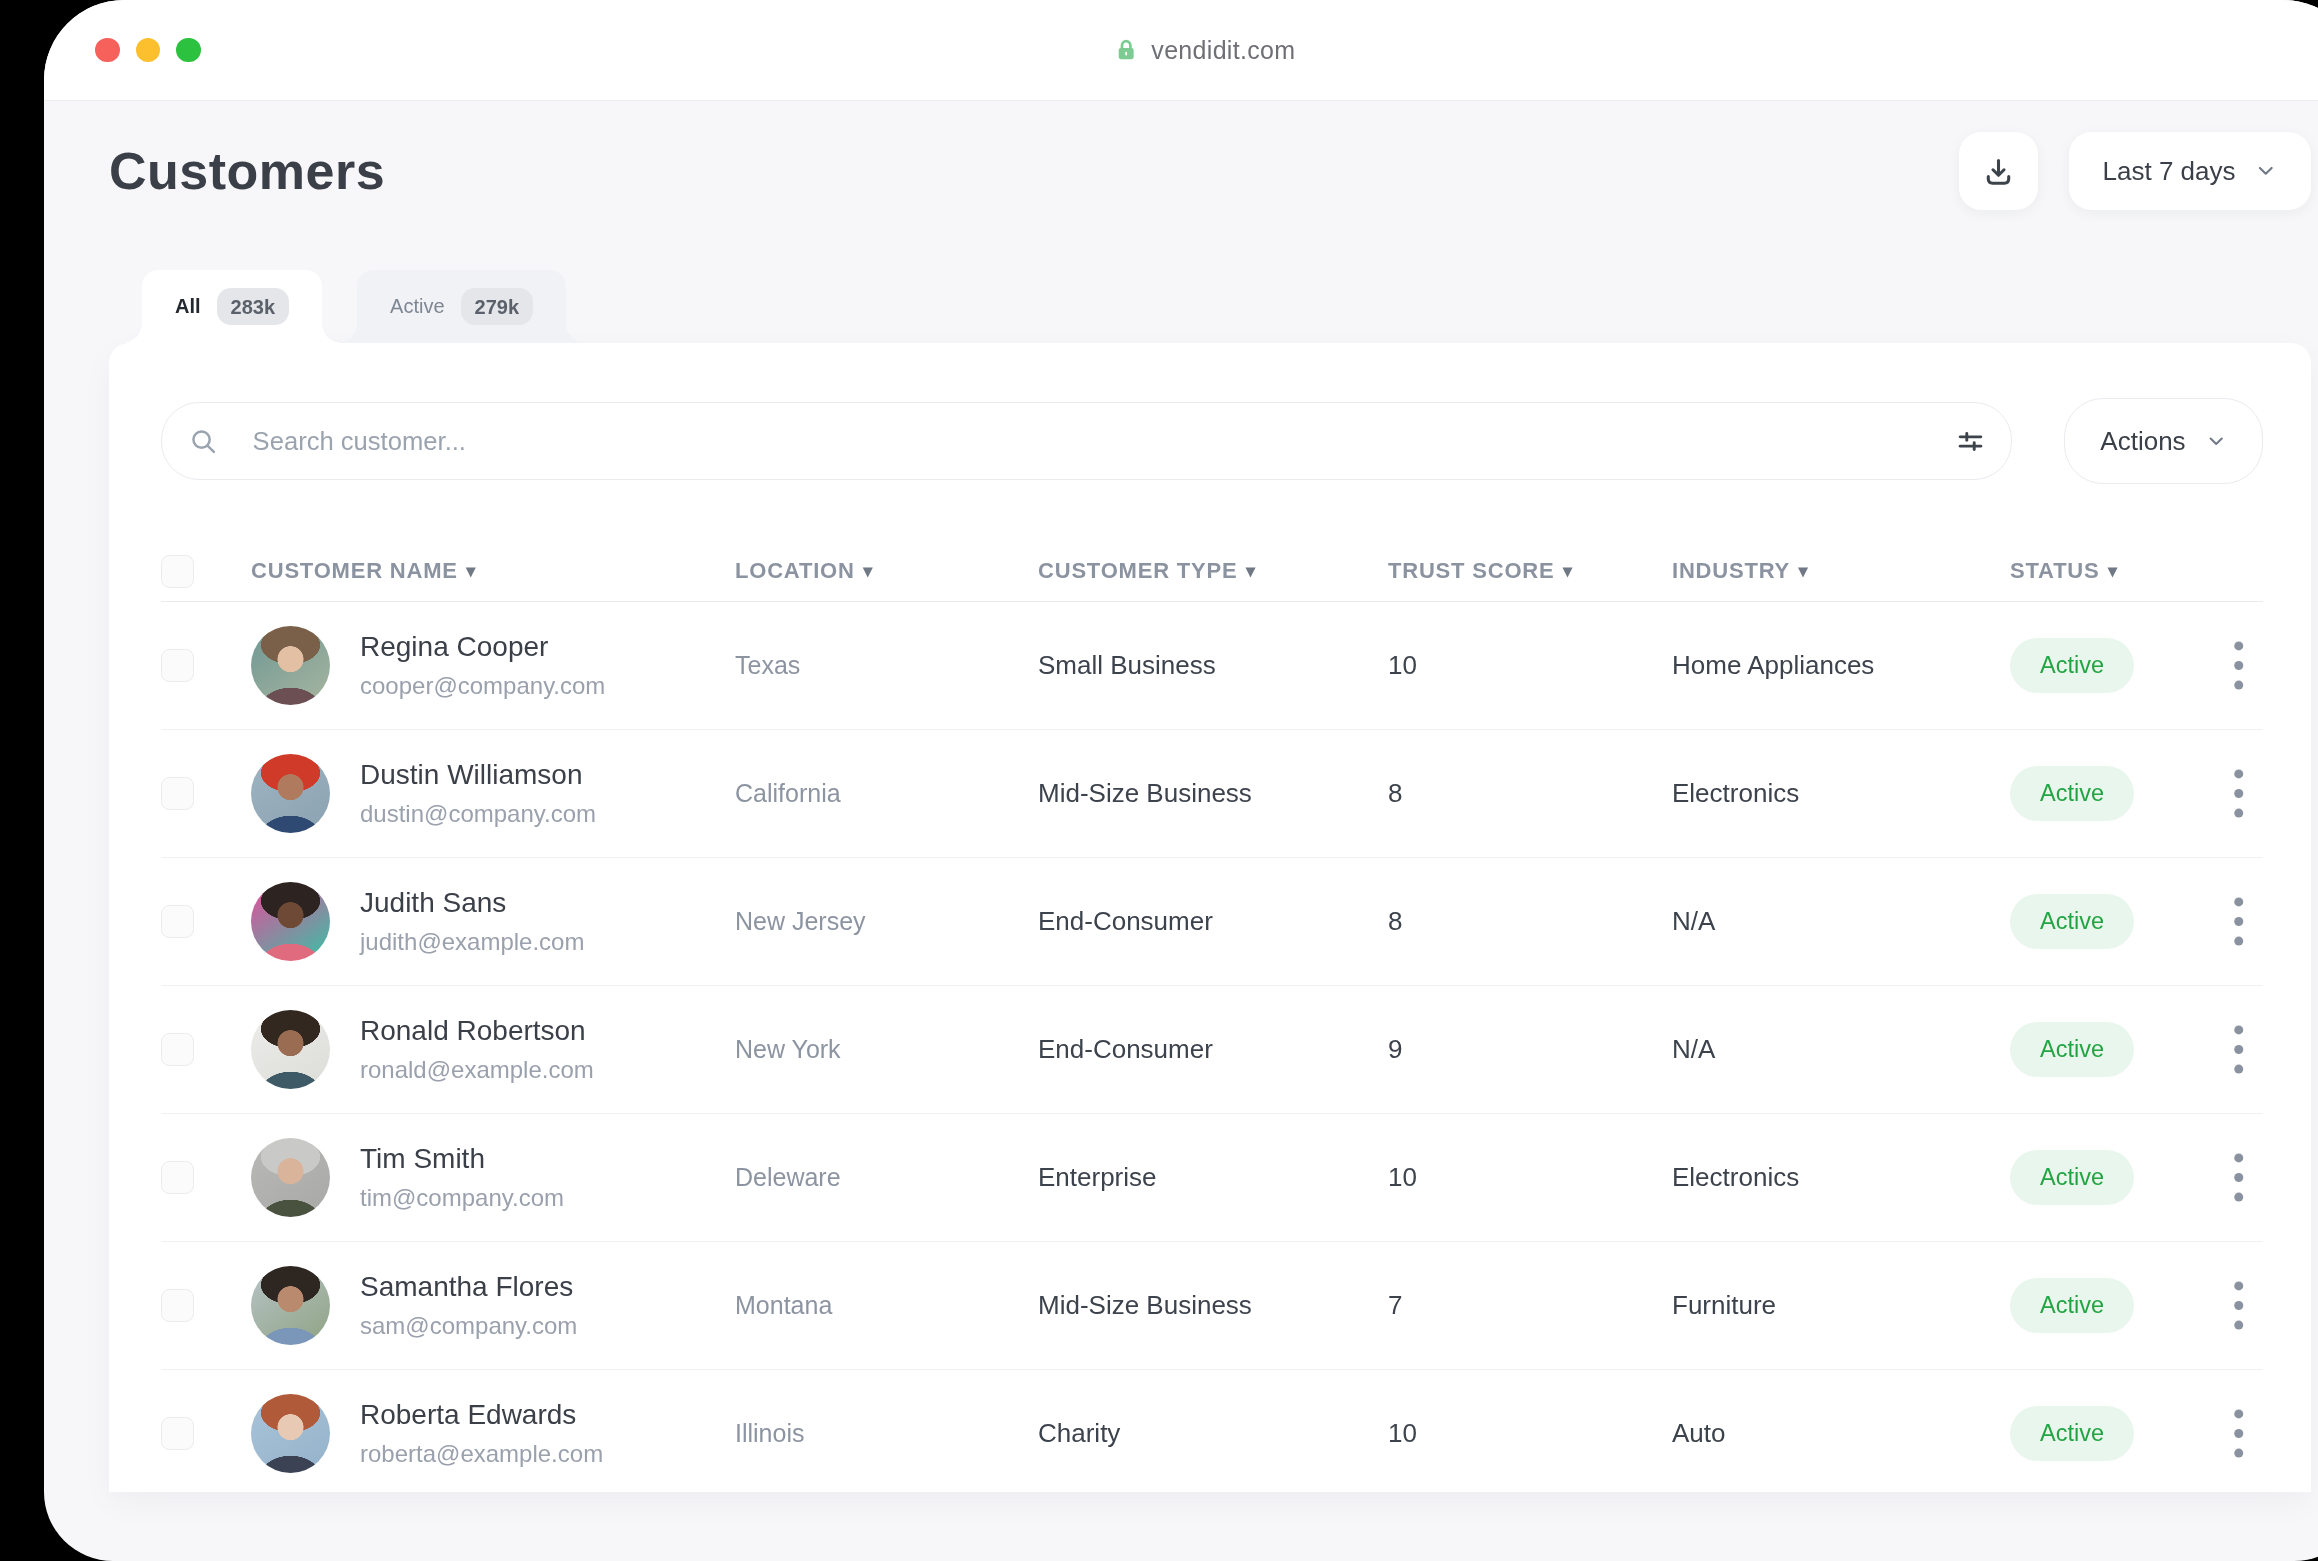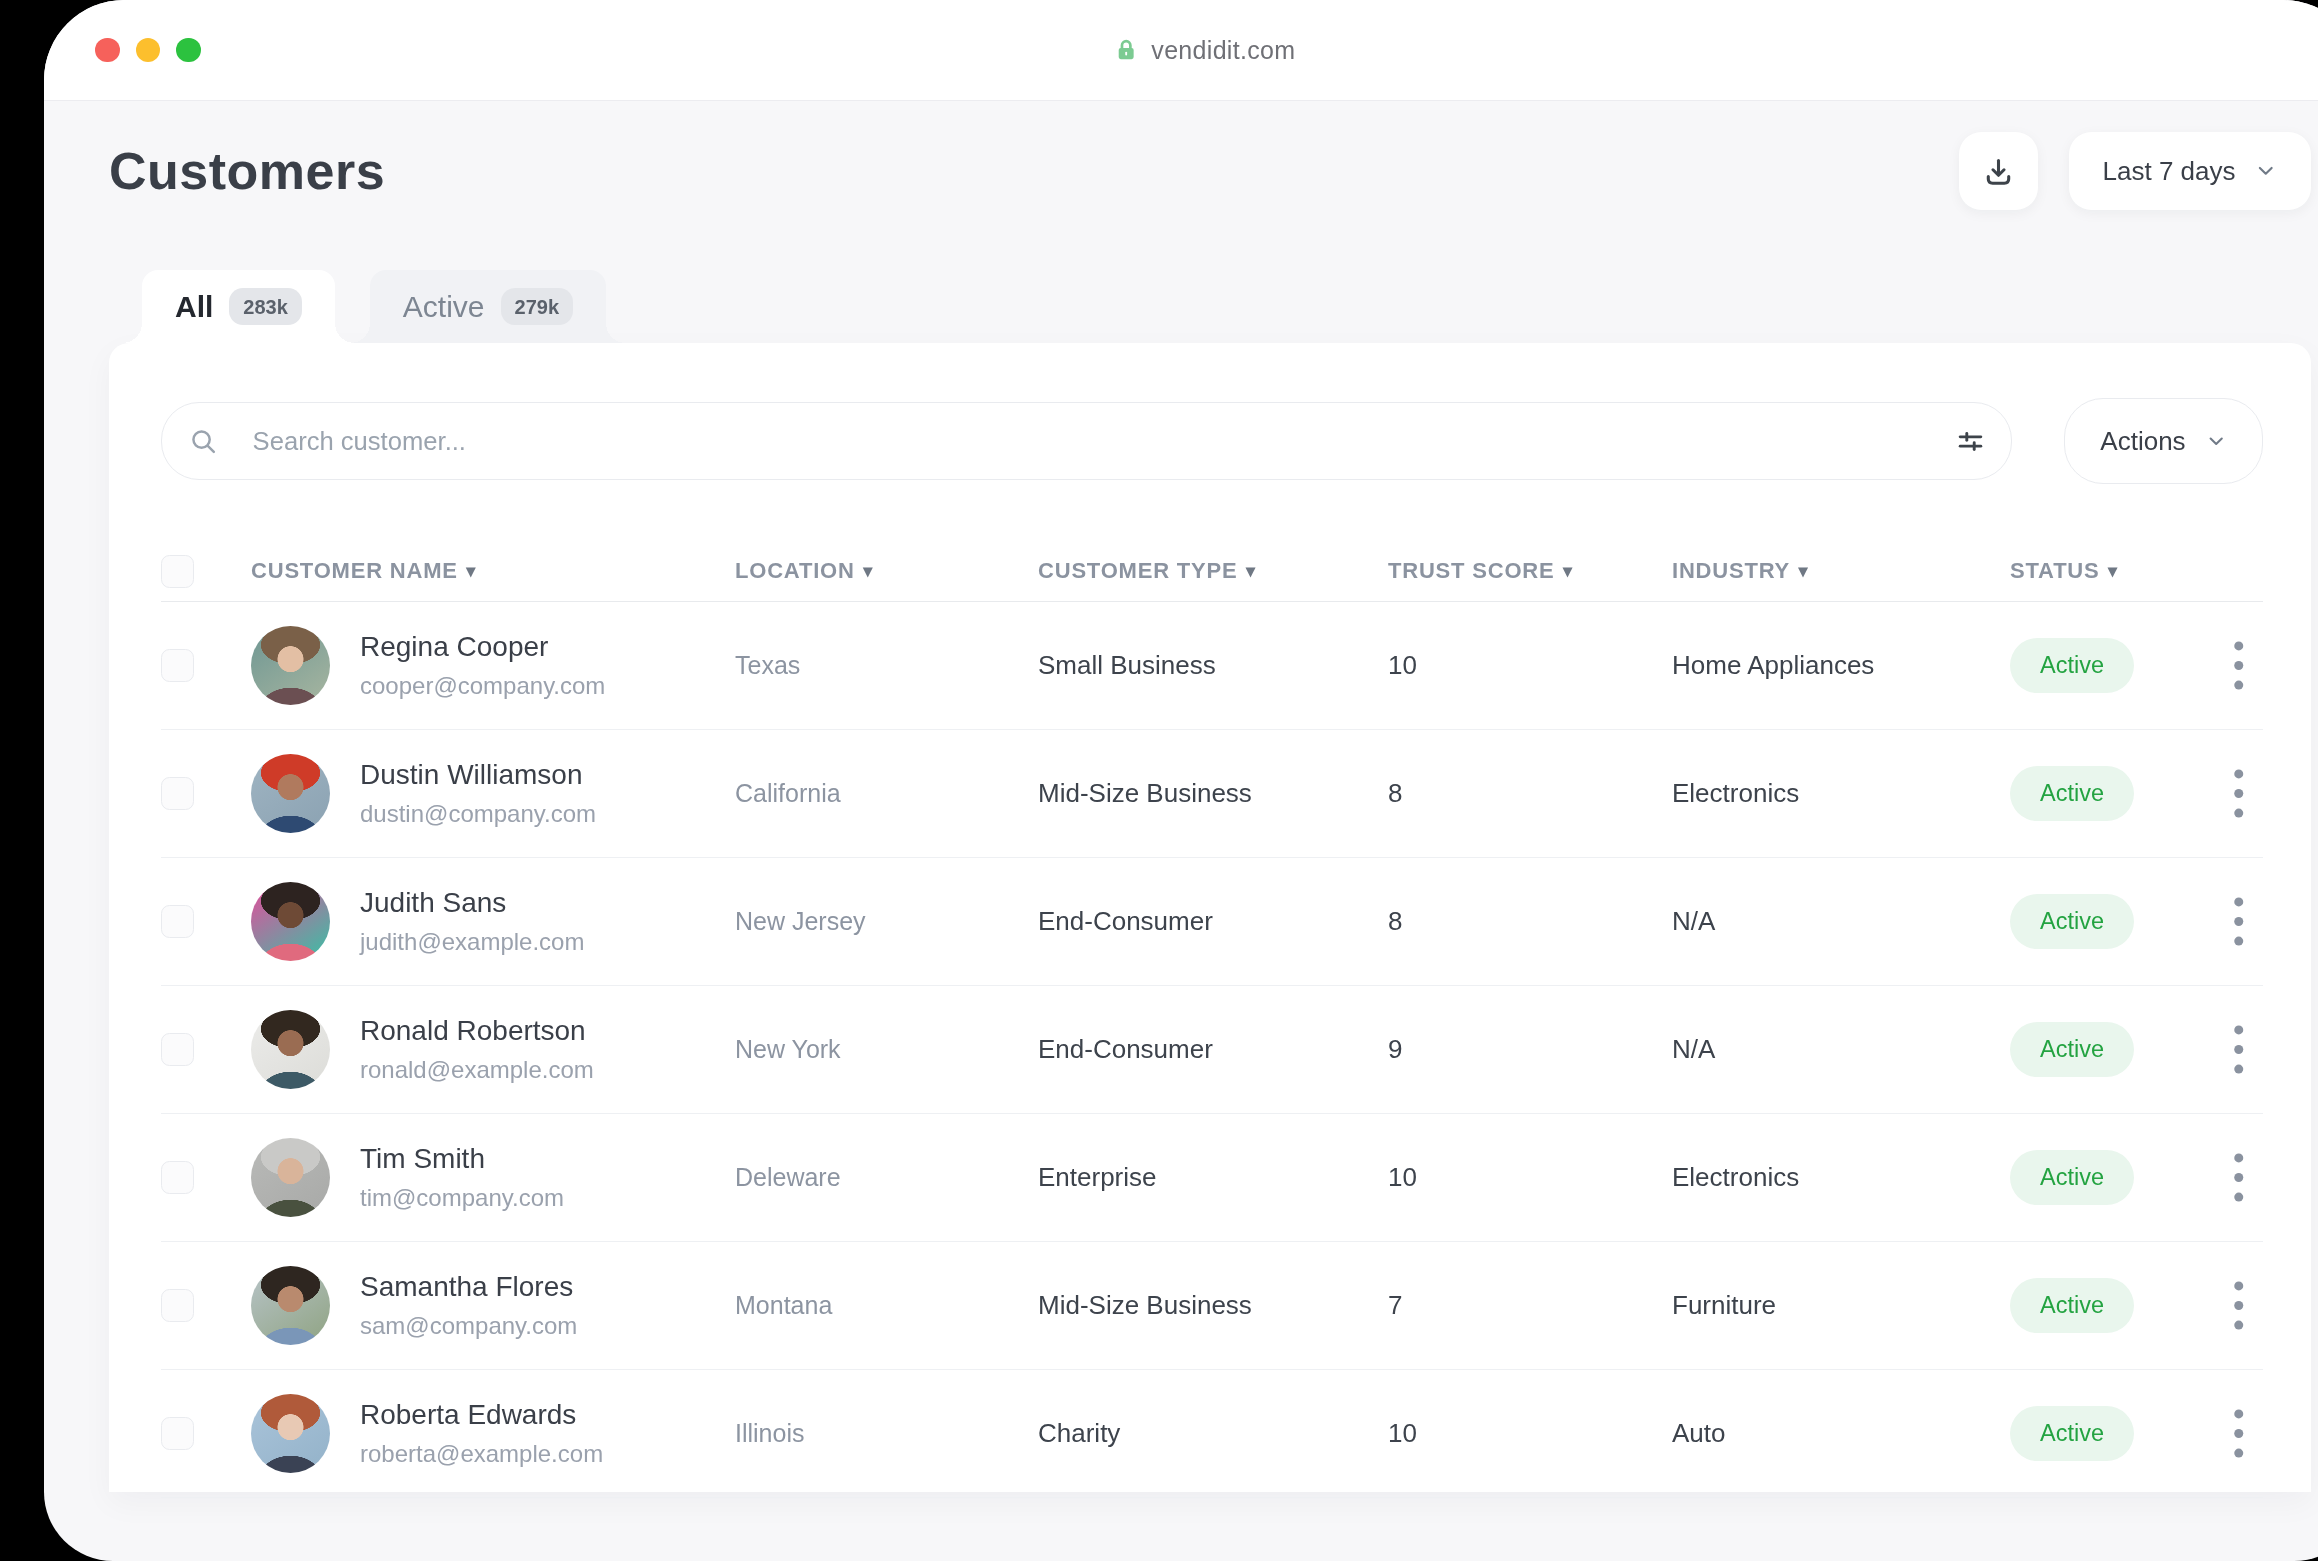--- a/index.html
+++ b/index.html
@@ -50,21 +50,21 @@
   
   .tabs{display:flex;margin-top:60px;padding-left:33px;gap:35px;position:relative;z-index:2;}
   .tab{
     --tab-bg:var(--c-tab_inactive_bg,#f1f2f5);
     position:relative;height:73px;display:flex;align-items:center;gap:16px;
     padding:0 33px;background:var(--tab-bg);border-radius:16px 16px 0 0;cursor:pointer;
   }
   .tab::before,.tab::after{content:"";position:absolute;bottom:0;width:20px;height:20px;}
   .tab::before{left:-20px;background:radial-gradient(circle at 0 0,transparent 20px,var(--tab-bg) 20px);}
   .tab::after{right:-20px;background:radial-gradient(circle at 100% 0,transparent 20px,var(--tab-bg) 20px);}
-  .tab .tab-label{font-size:30px;color:var(--c-tab_inactive_text,#7d8692);font-weight:500;}
+  .tab .tab-label{font-size:20px;color:var(--c-tab_inactive_text,#7d8692);font-weight:500;}
   .tab.active{--tab-bg:#ffffff;}
   .tab.active .tab-label{color:#24282f;font-weight:700;}
   .tab-badge{
     background:var(--c-badge_bg,#e4e6ea);color:var(--c-badge_text,#5a616b);
     font-size:20px;font-weight:600;padding:8.5px 14px;border-radius:14px;line-height:1;
   }
   
   .card{
     position:relative;z-index:1;
     background:var(--c-card_bg,#ffffff);border-radius:20px 20px 0 0;

